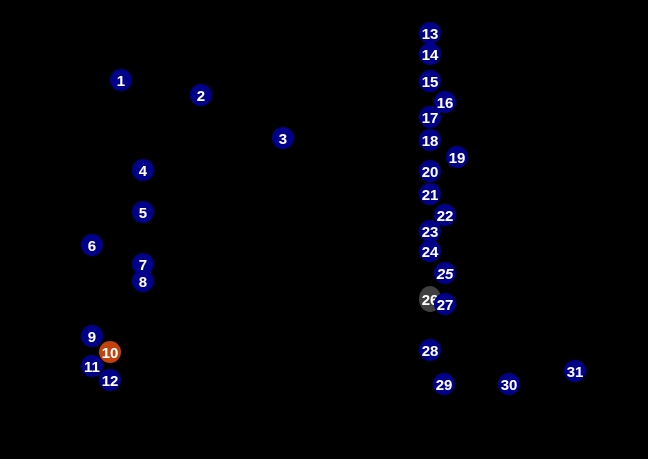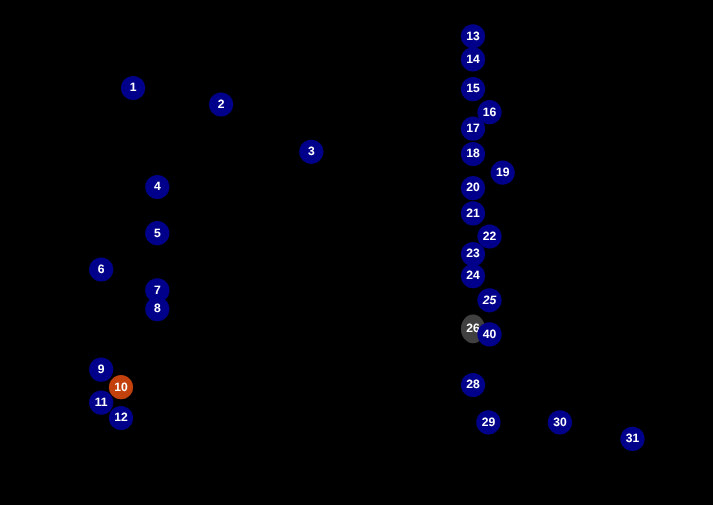--- a/index.html
+++ b/index.html
@@ -15,21 +15,21 @@
     overflow: hidden;
     font-family: "Liberation Sans", sans-serif;
   }
   .marker {
     position: absolute;
     width: 22px;
     height: 22px;
     border-radius: 50%;
     background: #00008b;
     color: #ffffff;
-    font-size: 11px;
+    font-size: 15px;
     font-weight: bold;
     font-family: "Liberation Sans", sans-serif;
     display: flex;
     align-items: center;
     justify-content: center;
     line-height: 1;
     box-sizing: border-box;
     user-select: none;
   }
 </style>
@@ -56,18 +56,18 @@
     <div class="marker" style="width: 22px; height: 22px; background: rgb(0, 0, 139); color: rgb(255, 255, 255); left: 419px; top: 106px;">17</div>
     <div class="marker" style="width: 22px; height: 22px; background: rgb(0, 0, 139); color: rgb(255, 255, 255); left: 419px; top: 129px;">18</div>
     <div class="marker" style="width: 22px; height: 22px; background: rgb(0, 0, 139); color: rgb(255, 255, 255); left: 434px; top: 146px; margin-left: 12px;">19</div>
     <div class="marker" style="width: 22px; height: 22px; background: rgb(0, 0, 139); color: rgb(255, 255, 255); left: 419px; top: 160px;">20</div>
     <div class="marker" style="width: 22px; height: 22px; background: rgb(0, 0, 139); color: rgb(255, 255, 255); left: 419px; top: 183px;">21</div>
     <div class="marker" style="width: 22px; height: 22px; background: rgb(0, 0, 139); color: rgb(255, 255, 255); left: 434px; top: 204px;">22</div>
     <div class="marker" style="width: 22px; height: 22px; background: rgb(0, 0, 139); color: rgb(255, 255, 255); left: 419px; top: 220px;">23</div>
     <div class="marker" style="width: 22px; height: 22px; background: rgb(0, 0, 139); color: rgb(255, 255, 255); left: 419px; top: 240px;">24</div>
     <div class="marker" style="width: 22px; height: 22px; background: rgb(0, 0, 139); color: rgb(255, 255, 255); left: 434px; top: 262px; font-style: italic;">25</div>
     <div class="marker" style="width: 22px; height: 26px; background: #404040; color: rgb(255, 255, 255); left: 419px; top: 286px;">26</div>
-    <div class="marker" style="width: 22px; height: 22px; background: rgb(0, 0, 139); color: rgb(255, 255, 255); left: 434px; top: 293px;">40</div>
+    <div class="marker" style="width: 22px; height: 22px; background: rgb(0, 0, 139); color: rgb(255, 255, 255); left: 434px; top: 293px;">27</div>
     <div class="marker" style="width: 22px; height: 22px; background: rgb(0, 0, 139); color: rgb(255, 255, 255); left: 419px; top: 339px;">28</div>
     <div class="marker" style="width: 22px; height: 22px; background: rgb(0, 0, 139); color: rgb(255, 255, 255); left: 433px; top: 373px;">29</div>
     <div class="marker" style="width: 22px; height: 22px; background: rgb(0, 0, 139); color: rgb(255, 255, 255); left: 498px; top: 373px;">30</div>
-    <div class="marker" style="width: 22px; height: 22px; background: rgb(0, 0, 139); color: rgb(255, 255, 255); left: 564px; top: 388px; text-align: center;">31</div>
+    <div class="marker" style="width: 22px; height: 22px; background: rgb(0, 0, 139); color: rgb(255, 255, 255); left: 564px; top: 360px; text-align: center;">31</div>
   </div>
 
 </body></html>

